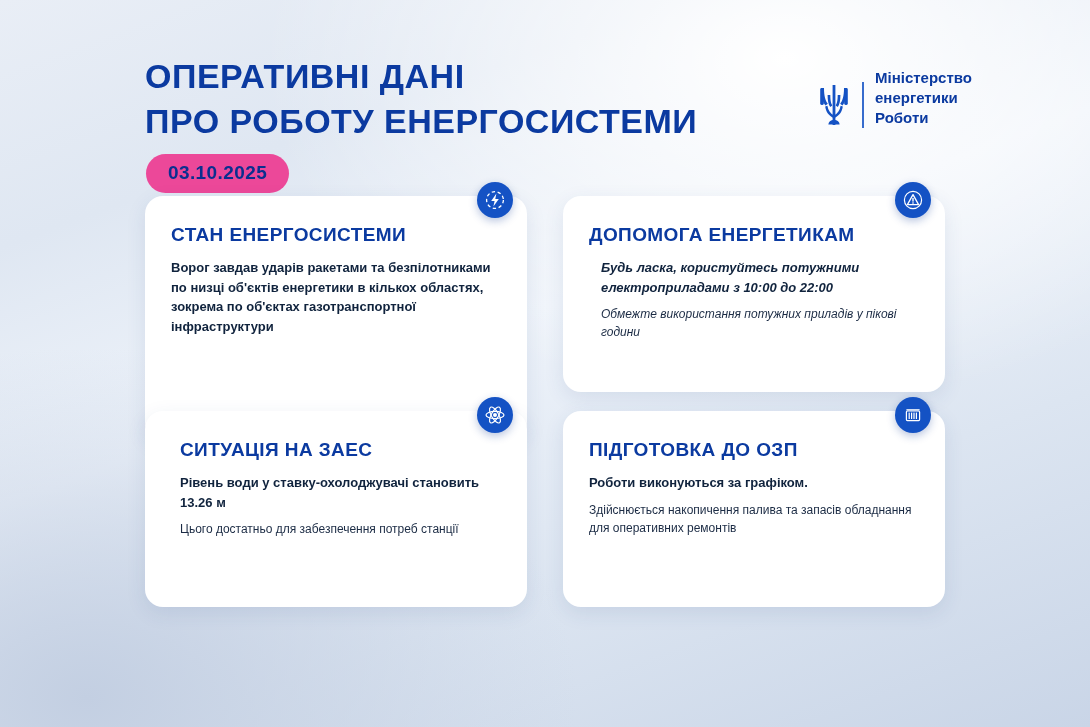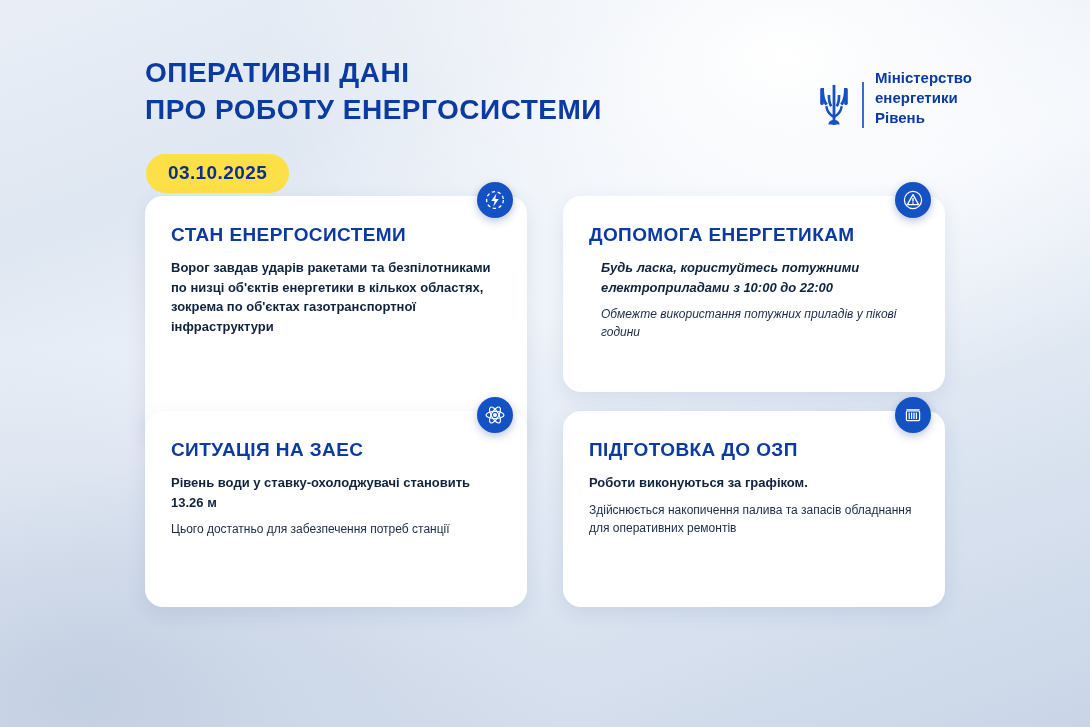--- a/index.html
+++ b/index.html
@@ -23,33 +23,33 @@
   }
 
   
   .header {
     position: absolute;
     left: 145px;
     top: 54px;
   }
   .title {
     color: #0b3aa0;
-    font-size: 28px;
+    font-size: 34px;
     font-weight: bold;
     letter-spacing: 0.5px;
     line-height: 1.33;
     text-transform: uppercase;
   }
   .title .line2 { display: block; }
 
   .date-badge {
     position: absolute;
     left: 146px;
     top: 154px;
-    background: #fde047;
+    background: #ec4899;
     color: #0b2f8f;
     font-size: 19px;
     font-weight: bold;
     border-radius: 20px;
     padding: 8px 22px 9px 22px;
     letter-spacing: 0.4px;
   }
 
   
   .ministry {
@@ -80,21 +80,21 @@
 
   
   .card {
     position: absolute;
     background: #ffffff;
     border-radius: 18px;
     box-shadow: 0 6px 20px rgba(40,70,130,0.10);
   }
   #card-energy  { left: 145px;  top: 196px; width: 382px; height: 244px; }
   #card-help    { left: 563px;  top: 196px; width: 382px; height: 196px; }
-  #card-zaes    { left: 145px;  top: 411px; width: 382px; height: 196px; }
+  #card-zaes    { left: 145px;  top: 411px; width: 382px; height: 196px; padding-left: 9px; }
   #card-ozp     { left: 563px;  top: 411px; width: 382px; height: 196px; }
 
   .card-inner {
     padding: 28px 26px 0 26px;
   }
   .card-title {
     color: #0b3aa0;
     font-size: 19px;
     font-weight: bold;
     letter-spacing: 0.4px;
@@ -160,21 +160,21 @@
         <path d="M23.4 13 c0 6 -0.9 9.5 -2.6 12 l-2.1 -1.6 c1.3 -2 2 -4.8 2 -10.4 z"></path>
         <path d="M17 38 c-3.4 0 -5.6 2 -5.6 4.6 h11.2 C22.6 40 20.4 38 17 38 z"></path>
         <path d="M8.2 24.6 c0.8 5.4 3.4 9.2 8.8 11.6 l0 -2.8 c-3.8 -2 -5.8 -4.8 -6.6 -9.6 z"></path>
         <path d="M25.8 24.6 c-0.8 5.4 -3.4 9.2 -8.8 11.6 l0 -2.8 c3.8 -2 5.8 -4.8 6.6 -9.6 z"></path>
       </g>
     </svg>
     <div class="ministry-divider"></div>
     <div class="ministry-text">
       <div>Міністерство</div>
       <div>енергетики</div>
-      <div>Рівень</div>
+      <div>Роботи</div>
     </div>
   </div>
 
   <div class="card" id="card-energy">
     <div class="icon-badge">
       <svg width="20" height="20" viewBox="0 0 20 20" aria-hidden="true">
         <circle cx="10" cy="10" r="8.4" fill="none" stroke="#ffffff" stroke-width="1.3" stroke-dasharray="3.4 2.6"></circle>
         <path d="M11.4 3.6 L6.2 11 h3.4 l-1.2 5.4 L13.8 9 h-3.5 z" fill="#ffffff"></path>
       </svg>
     </div>

